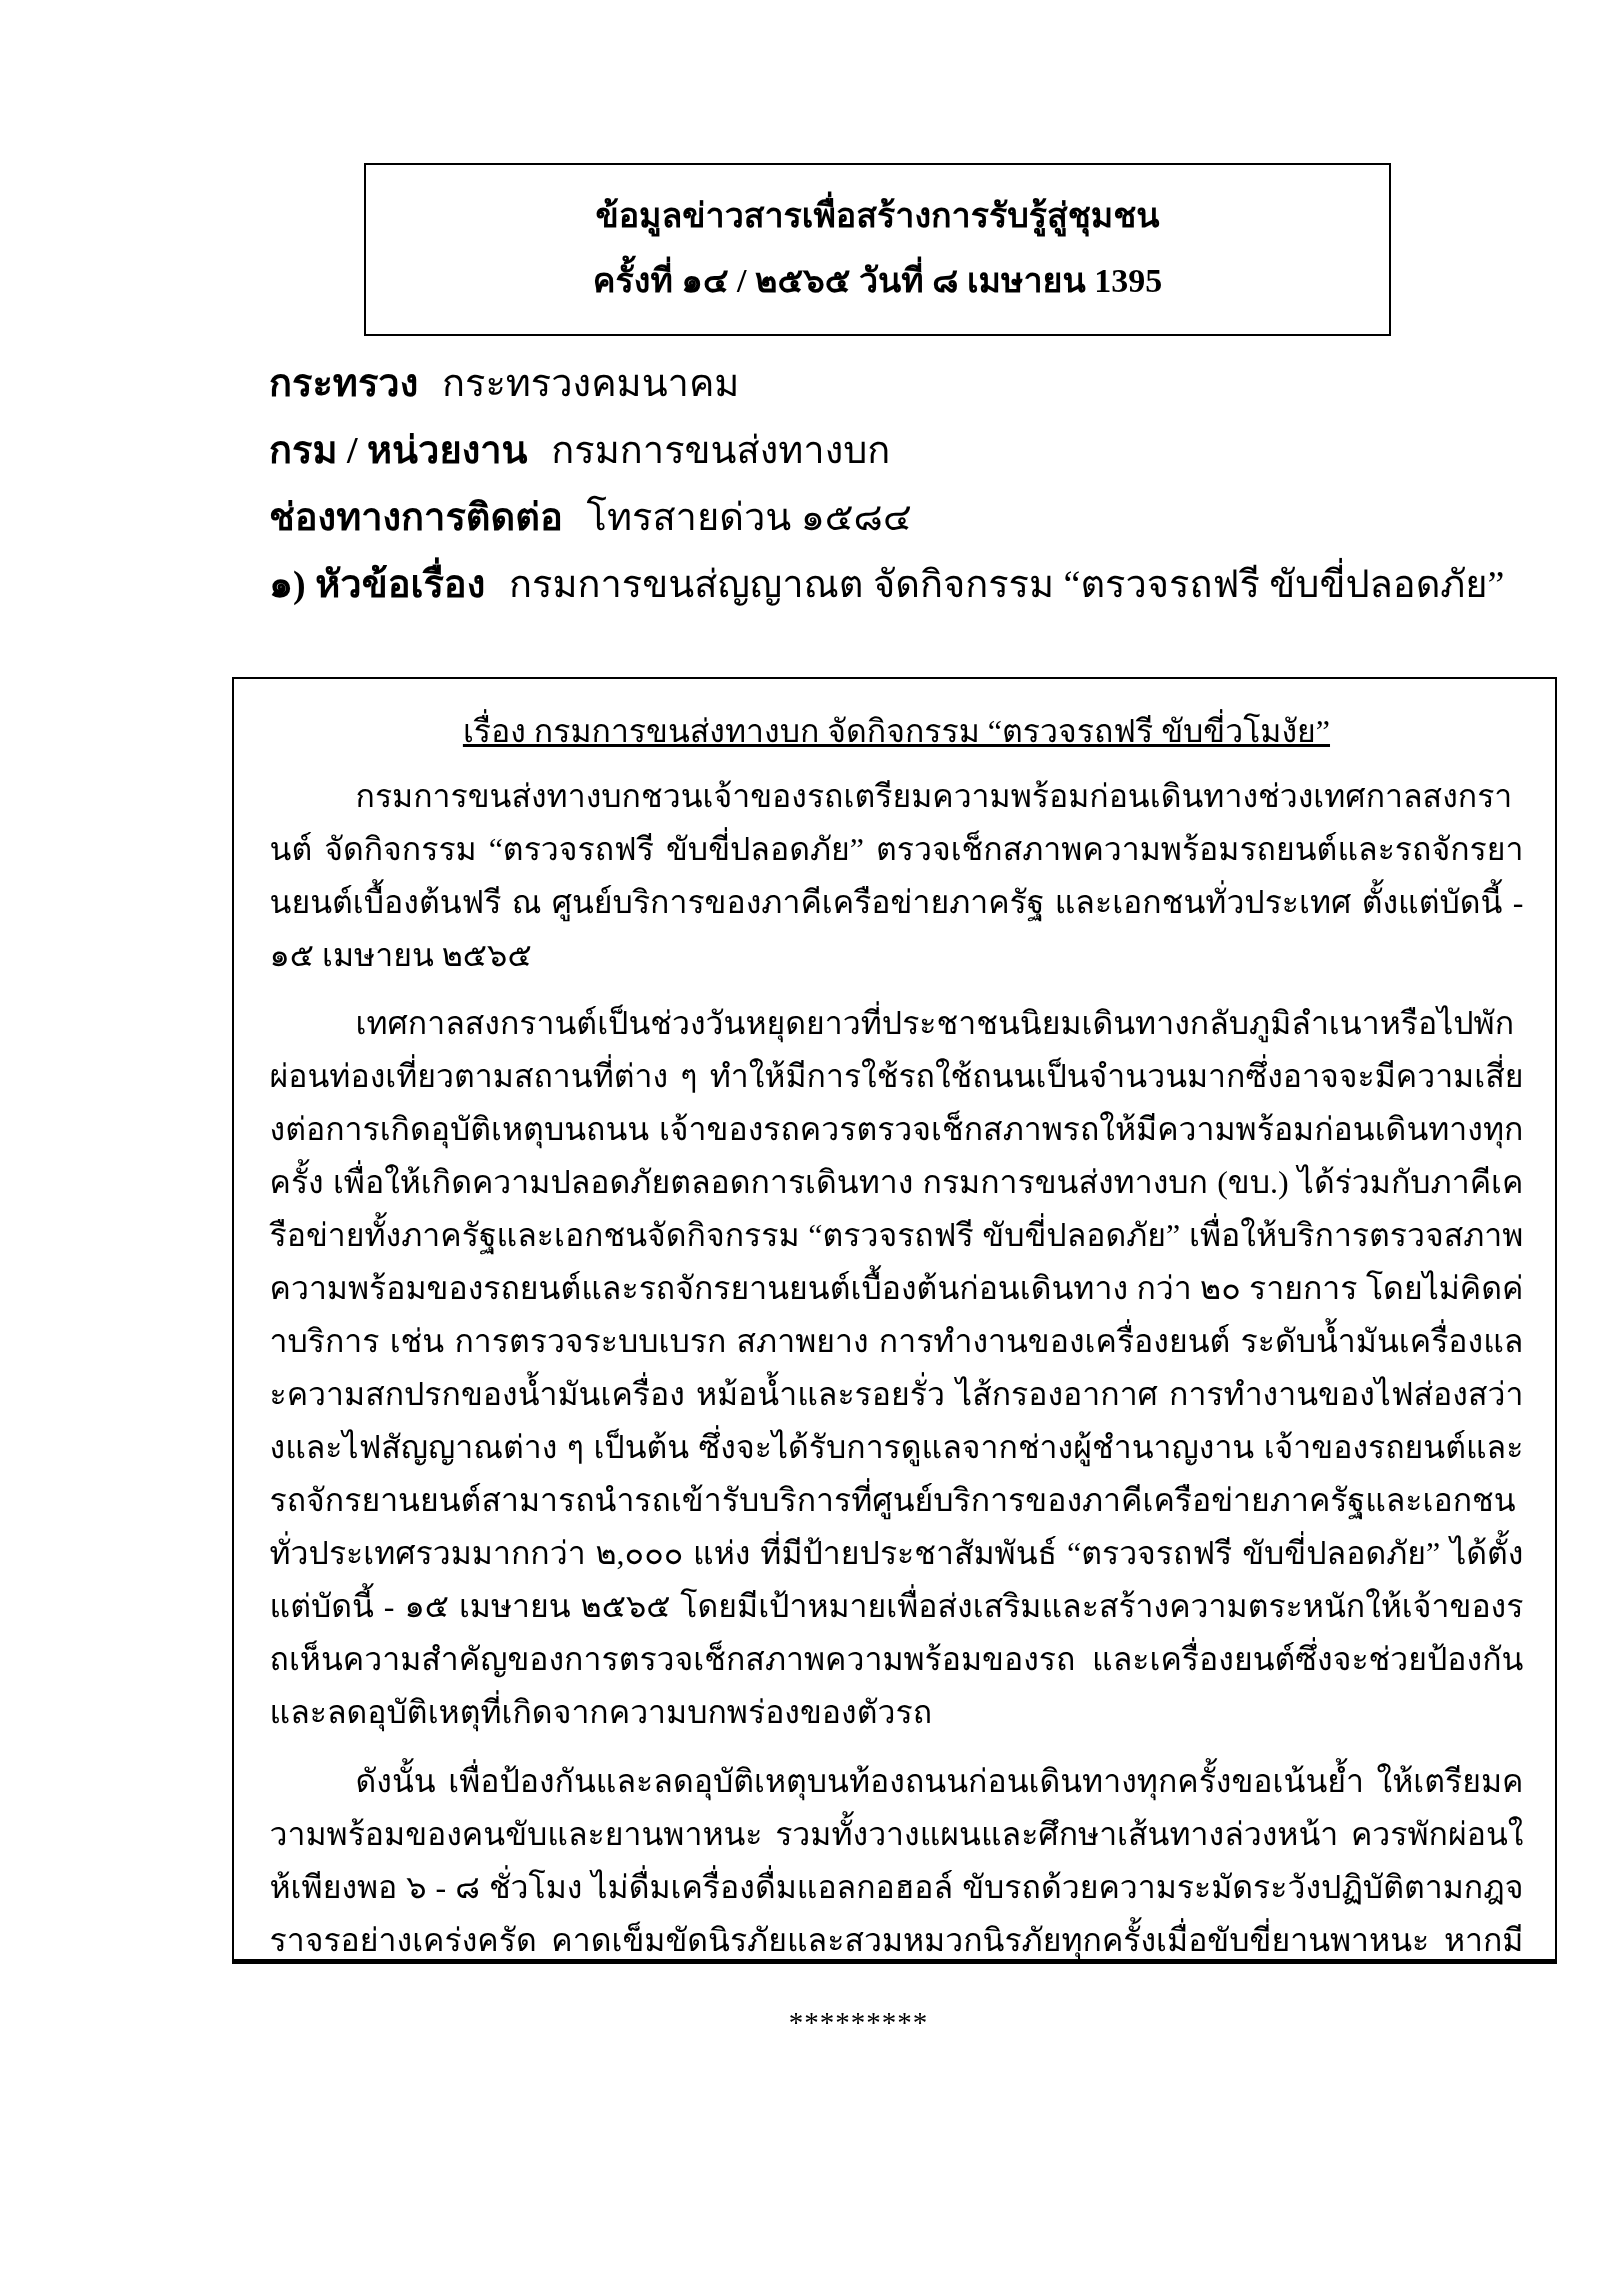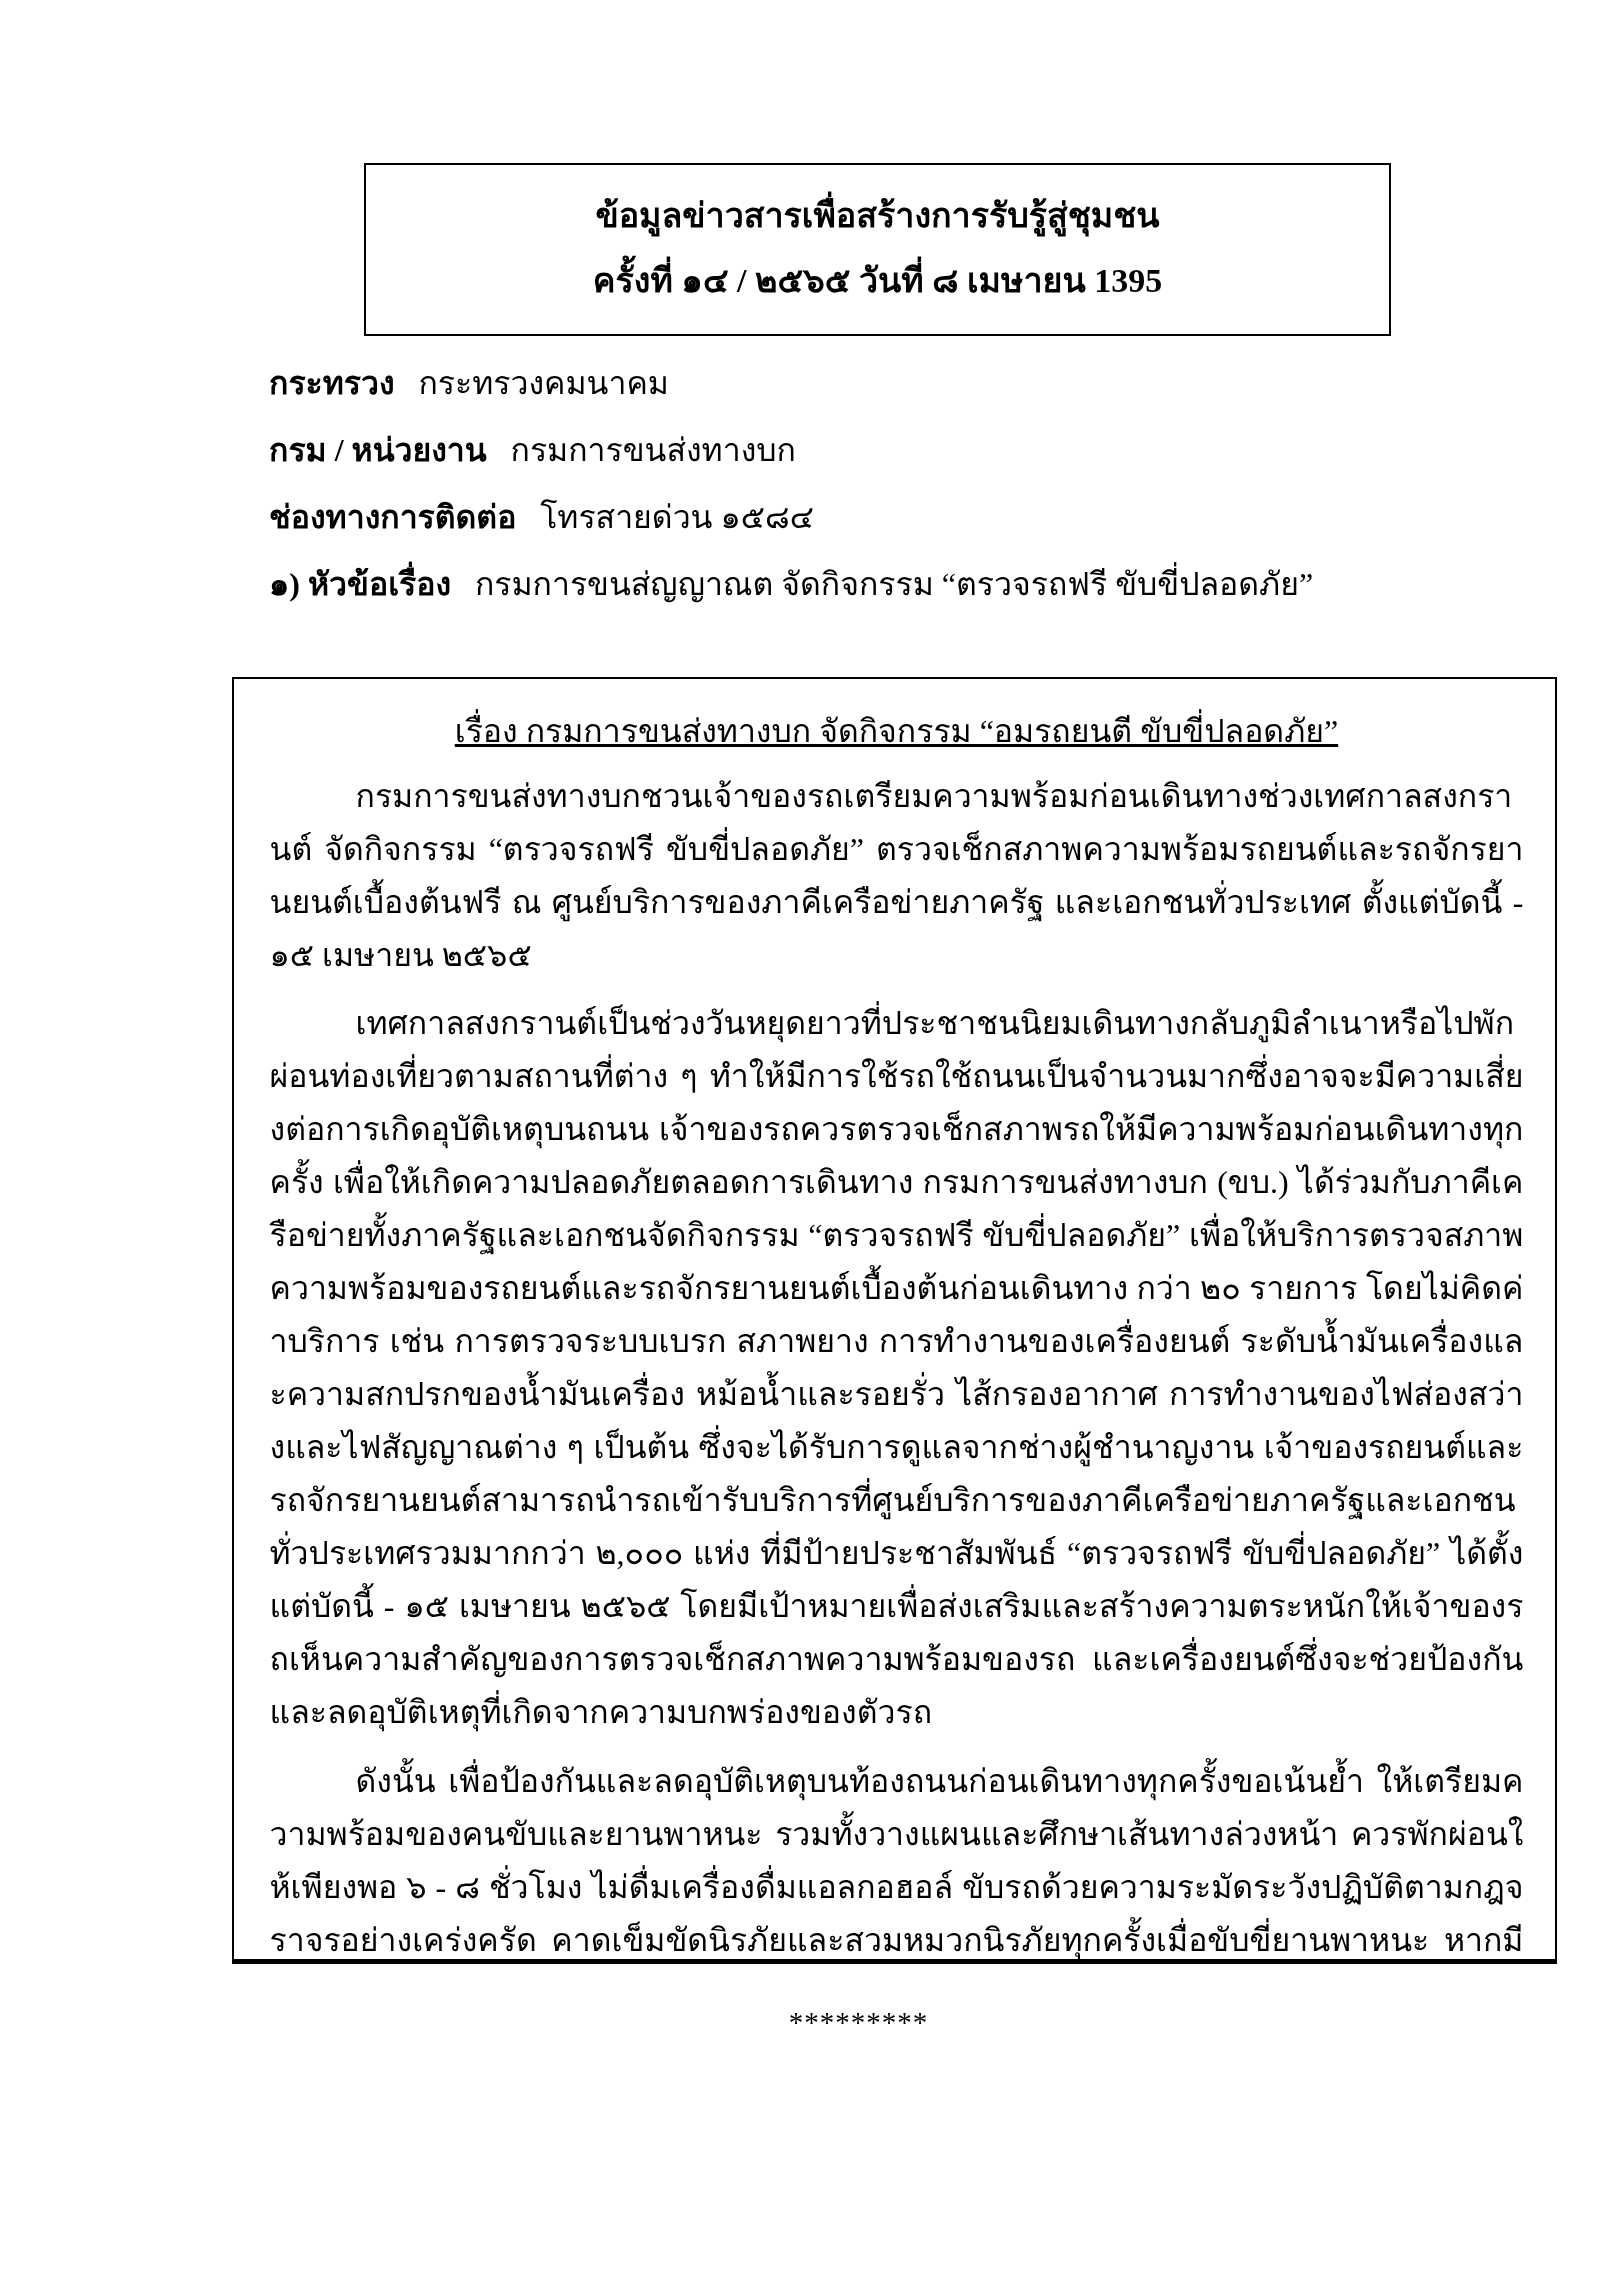--- a/index.html
+++ b/index.html
@@ -23,21 +23,21 @@
     text-align: center;
     font-weight: bold;
     font-size: 34px;
     line-height: 53px;
     padding: 11.8px 9.8px 15.7px 9.8px;
   }
   .meta {
     position: absolute;
     left: 197px; top: 296px;
     width: 1304px;
-    font-size: 32px;
+    font-size: 38px;
     line-height: 55px;
   }
   .meta-label { font-weight: bold; margin-right: 11.8px; }
   .meta-value { font-weight: normal; }
   .content-box {
     position: absolute;
     left: 184px; top: 629px;
     width: 1325px; height: 1287px;
     border: 2.9px solid #000;
     border-bottom-width: 5.9px;
@@ -86,21 +86,21 @@
     </div>
     <div class="meta-line">
       <span class="meta-label">ช่องทางการติดต่อ</span><span class="meta-value">โทรสายด่วน ๑๕๘๔</span>
     </div>
     <div class="meta-line">
       <span class="meta-label">๑) หัวข้อเรื่อง</span><span class="meta-value">กรมการขนส่ญญาณต จัดกิจกรรม “ตรวจรถฟรี ขับขี่ปลอดภัย”</span>
     </div>
   </div>
 
   <div class="content-box">
-    <div class="content-title">เรื่อง กรมการขนส่งทางบก จัดกิจกรรม “อมรถยนตี ขับขี่ปลอดภัย”</div>
+    <div class="content-title">เรื่อง กรมการขนส่งทางบก จัดกิจกรรม “ตรวจรถฟรี ขับขี่วโมงัย”</div>
     <p class="para">กรมการขนส่งทางบกชวนเจ้าของรถเตรียมความพร้อมก่อนเดินทางช่วงเทศกาลสงกรานต์ จัดกิจกรรม “ตรวจรถฟรี ขับขี่ปลอดภัย” ตรวจเช็กสภาพความพร้อมรถยนต์และรถจักรยานยนต์เบื้องต้นฟรี ณ ศูนย์บริการของภาคีเครือข่ายภาครัฐ และเอกชนทั่วประเทศ ตั้งแต่บัดนี้ - ๑๕ เมษายน ๒๕๖๕</p>
     <p class="para">เทศกาลสงกรานต์เป็นช่วงวันหยุดยาวที่ประชาชนนิยมเดินทางกลับภูมิลำเนาหรือไปพักผ่อนท่องเที่ยวตามสถานที่ต่าง ๆ ทำให้มีการใช้รถใช้ถนนเป็นจำนวนมากซึ่งอาจจะมีความเสี่ยงต่อการเกิดอุบัติเหตุบนถนน เจ้าของรถควรตรวจเช็กสภาพรถให้มีความพร้อมก่อนเดินทางทุกครั้ง เพื่อให้เกิดความปลอดภัยตลอดการเดินทาง กรมการขนส่งทางบก (ขบ.) ได้ร่วมกับภาคีเครือข่ายทั้งภาครัฐและเอกชนจัดกิจกรรม “ตรวจรถฟรี ขับขี่ปลอดภัย” เพื่อให้บริการตรวจสภาพความพร้อมของรถยนต์และรถจักรยานยนต์เบื้องต้นก่อนเดินทาง กว่า ๒๐ รายการ โดยไม่คิดค่าบริการ เช่น การตรวจระบบเบรก สภาพยาง การทำงานของเครื่องยนต์ ระดับน้ำมันเครื่องและความสกปรกของน้ำมันเครื่อง หม้อน้ำและรอยรั่ว ไส้กรองอากาศ การทำงานของไฟส่องสว่างและไฟสัญญาณต่าง ๆ เป็นต้น ซึ่งจะได้รับการดูแลจากช่างผู้ชำนาญงาน เจ้าของรถยนต์และรถจักรยานยนต์สามารถนำรถเข้ารับบริการที่ศูนย์บริการของภาคีเครือข่ายภาครัฐและเอกชนทั่วประเทศรวมมากกว่า ๒,๐๐๐ แห่ง ที่มีป้ายประชาสัมพันธ์ “ตรวจรถฟรี ขับขี่ปลอดภัย” ได้ตั้งแต่บัดนี้ - ๑๕ เมษายน ๒๕๖๕ โดยมีเป้าหมายเพื่อส่งเสริมและสร้างความตระหนักให้เจ้าของรถเห็นความสำคัญของการตรวจเช็กสภาพความพร้อมของรถ และเครื่องยนต์ซึ่งจะช่วยป้องกันและลดอุบัติเหตุที่เกิดจากความบกพร่องของตัวรถ</p>
     <p class="para">ดังนั้น เพื่อป้องกันและลดอุบัติเหตุบนท้องถนนก่อนเดินทางทุกครั้งขอเน้นย้ำ ให้เตรียมความพร้อมของคนขับและยานพาหนะ รวมทั้งวางแผนและศึกษาเส้นทางล่วงหน้า ควรพักผ่อนให้เพียงพอ ๖ - ๘ ชั่วโมง ไม่ดื่มเครื่องดื่มแอลกอฮอล์ ขับรถด้วยความระมัดระวังปฏิบัติตามกฎจราจรอย่างเคร่งครัด คาดเข็มขัดนิรภัยและสวมหมวกนิรภัยทุกครั้งเมื่อขับขี่ยานพาหนะ หากมีอาการเมื่อยล้าระหว่างการเดินทางควรหยุดพักให้ผ่อนคลายก่อนเดินทาง และต้องไม่ละเลยการป้องกันตนเองตามมาตรการด้านสาธารณสุขเพื่อป้องกันการแพร่กระจายของโรคโควิด - 19</p>
 
   </div>
 
   <div class="footer-stars">*********</div>
 
 </div>
 

